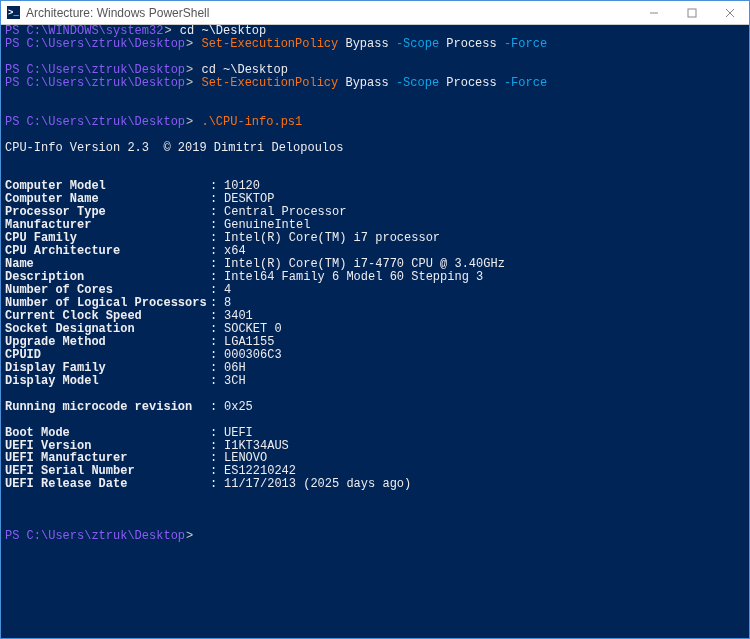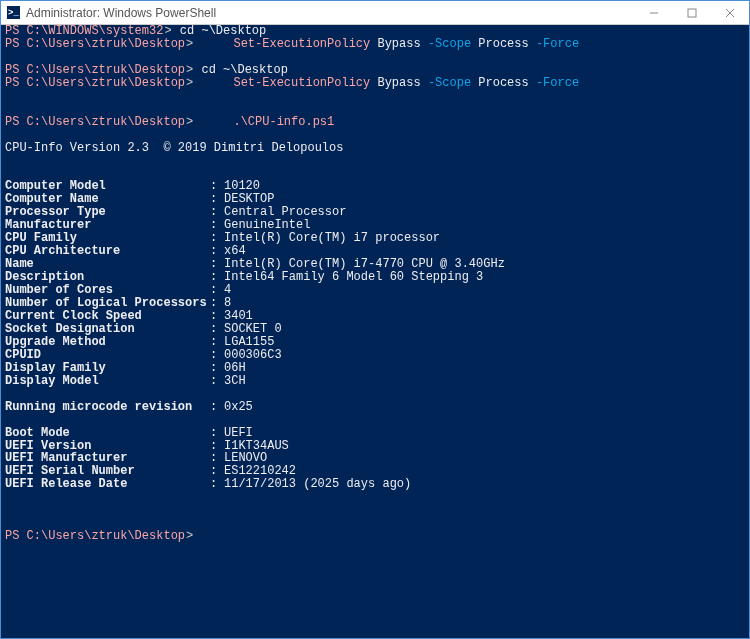--- a/index.html
+++ b/index.html
@@ -49,36 +49,36 @@
       color: #777;
     }
     .win-btn svg { stroke: #888; stroke-width: 1; fill: none; }
     .terminal {
       padding: 0 4px;
       color: #eeedf0;
       white-space: pre;
       line-height: 1.08;
       letter-spacing: 0px;
     }
-    .prompt-path { color: #fca5a5; }
+    .prompt-path { color: #8b5cf6; }
     .prompt-gt { color: #c8c8c8; margin: 0 1px; }
-    .cmdlet { color: #fca5a5; margin-left: 32px; }
+    .cmdlet { color: #f97316; }
     .param { color: #0ea5e9; }
     .white { color: #eeedf0; }
     .row { display: block; }
     .info-row { display: flex; }
     .info-label { width: 205px; display: inline-block; font-weight: bold; }
     .info-colon { width: 14px; display: inline-block; }
   </style>
 </head>
 <body>
 
 <div class="titlebar">
   <div class="ps-icon">&gt;_</div>
-  <div class="title-text">Administrator: Windows PowerShell</div>
+  <div class="title-text">Architecture: Windows PowerShell</div>
   <div class="win-controls">
     <div class="win-btn">
       <svg width="10" height="10">
           <line x1="1" y1="5" x2="9" y2="5"></line>
         </svg>
     </div>
     <div class="win-btn">
       <svg width="10" height="10">
           <rect x="1" y="1" width="8" height="8"></rect>
         </svg>

